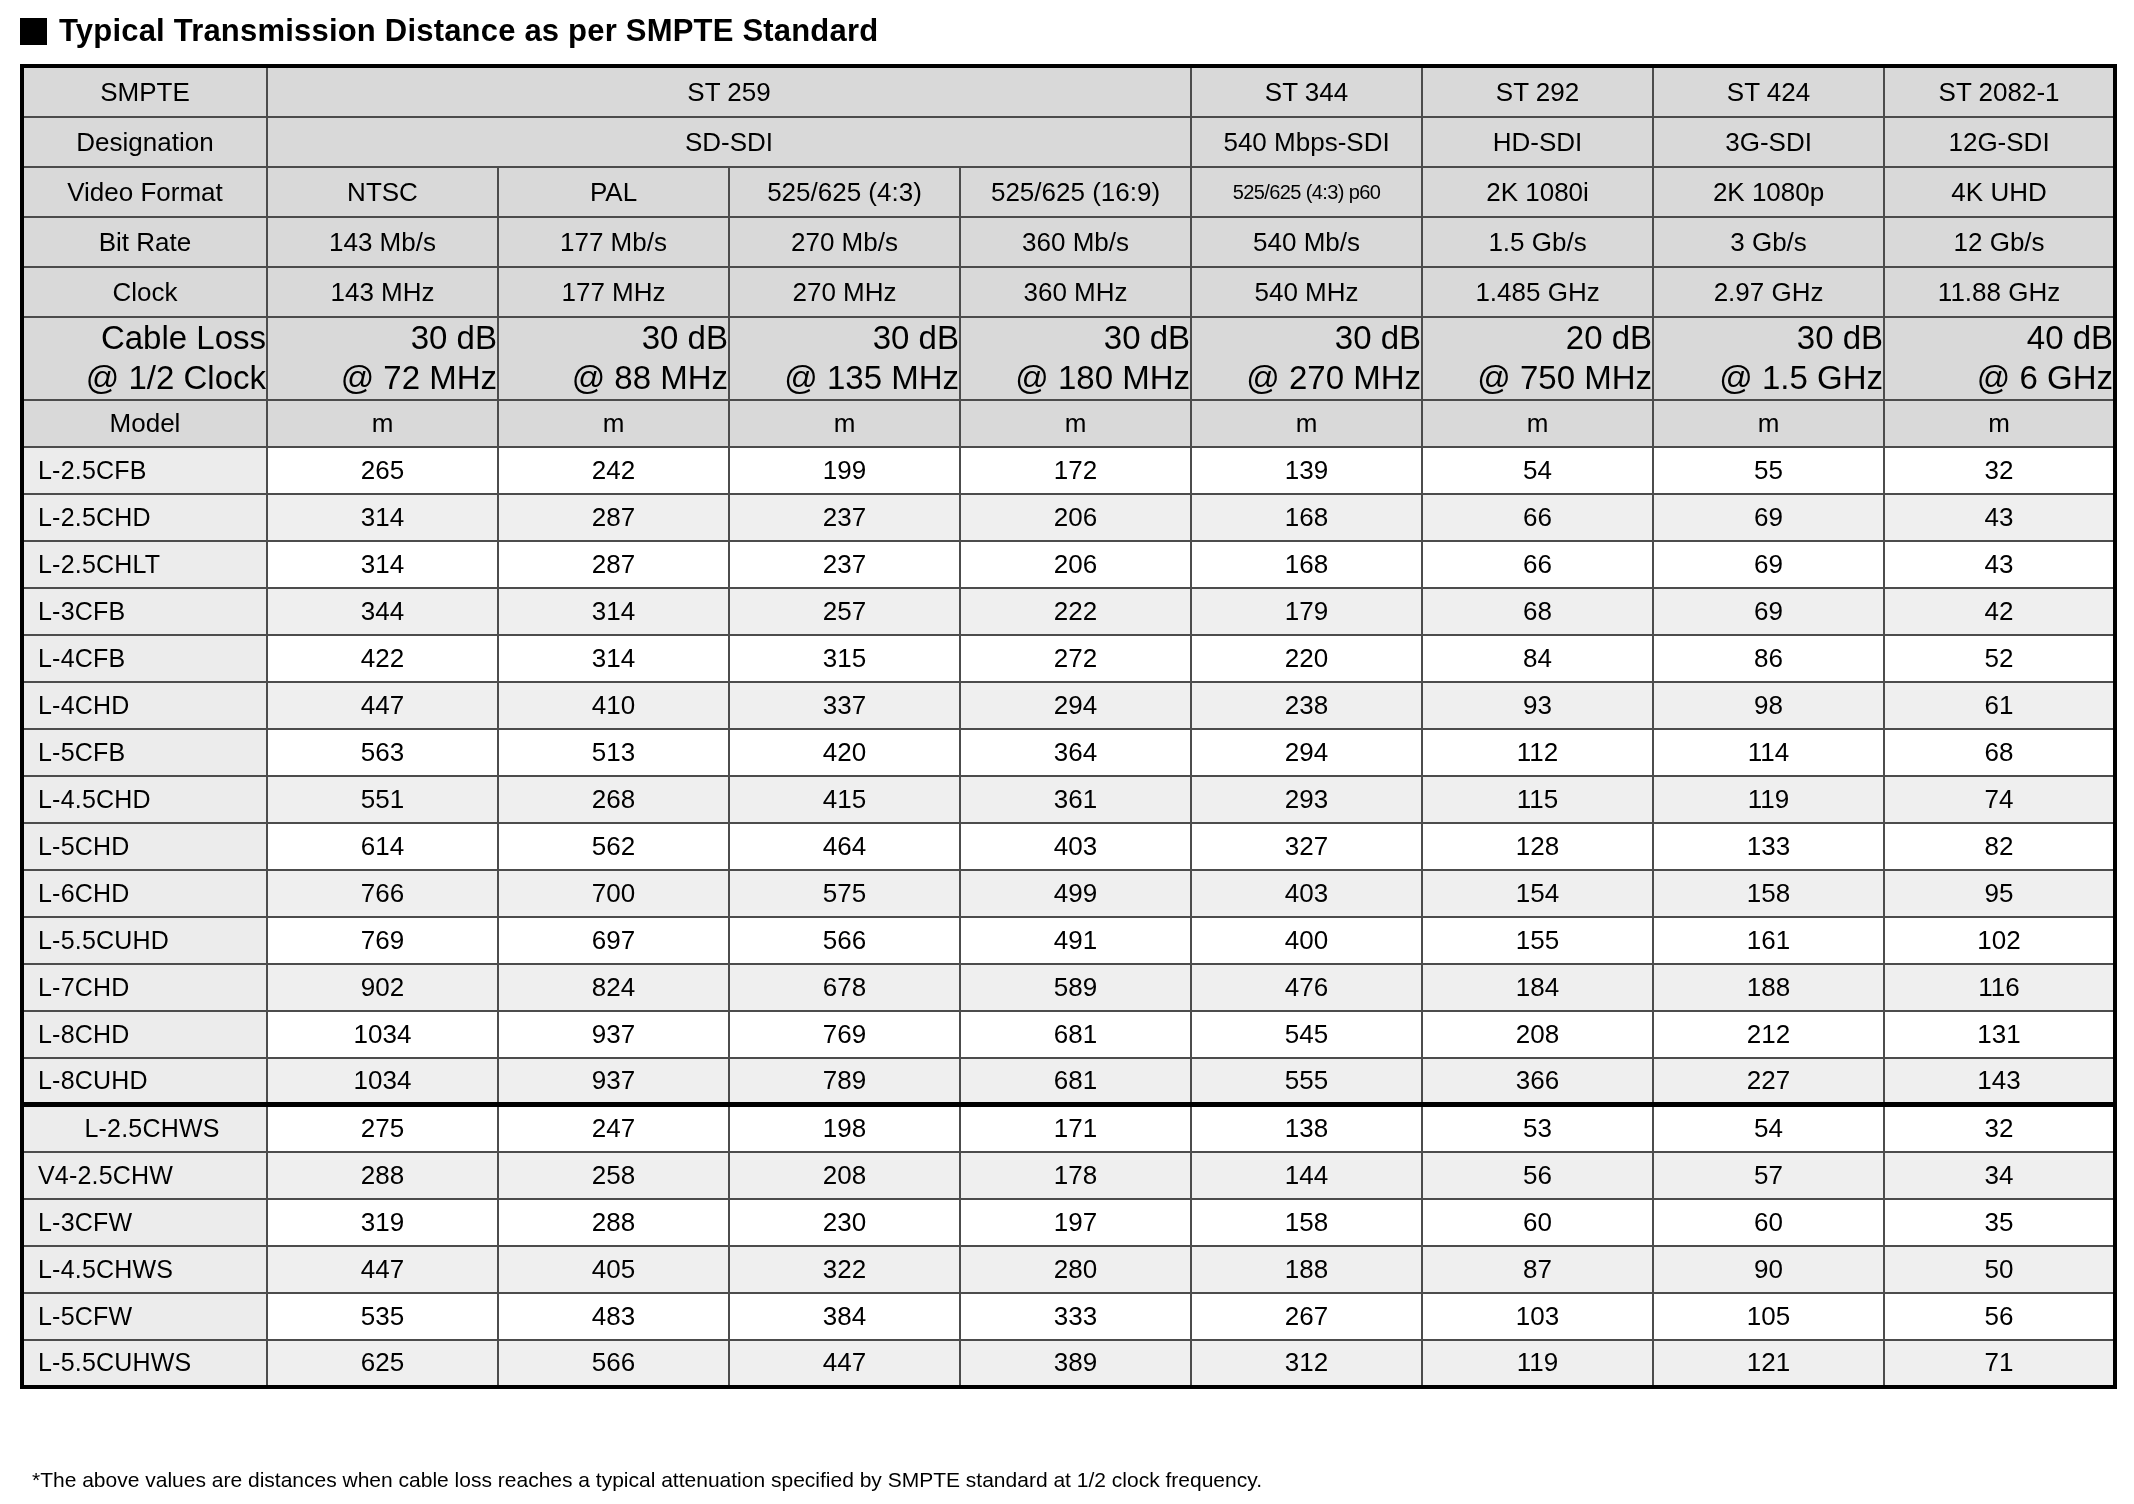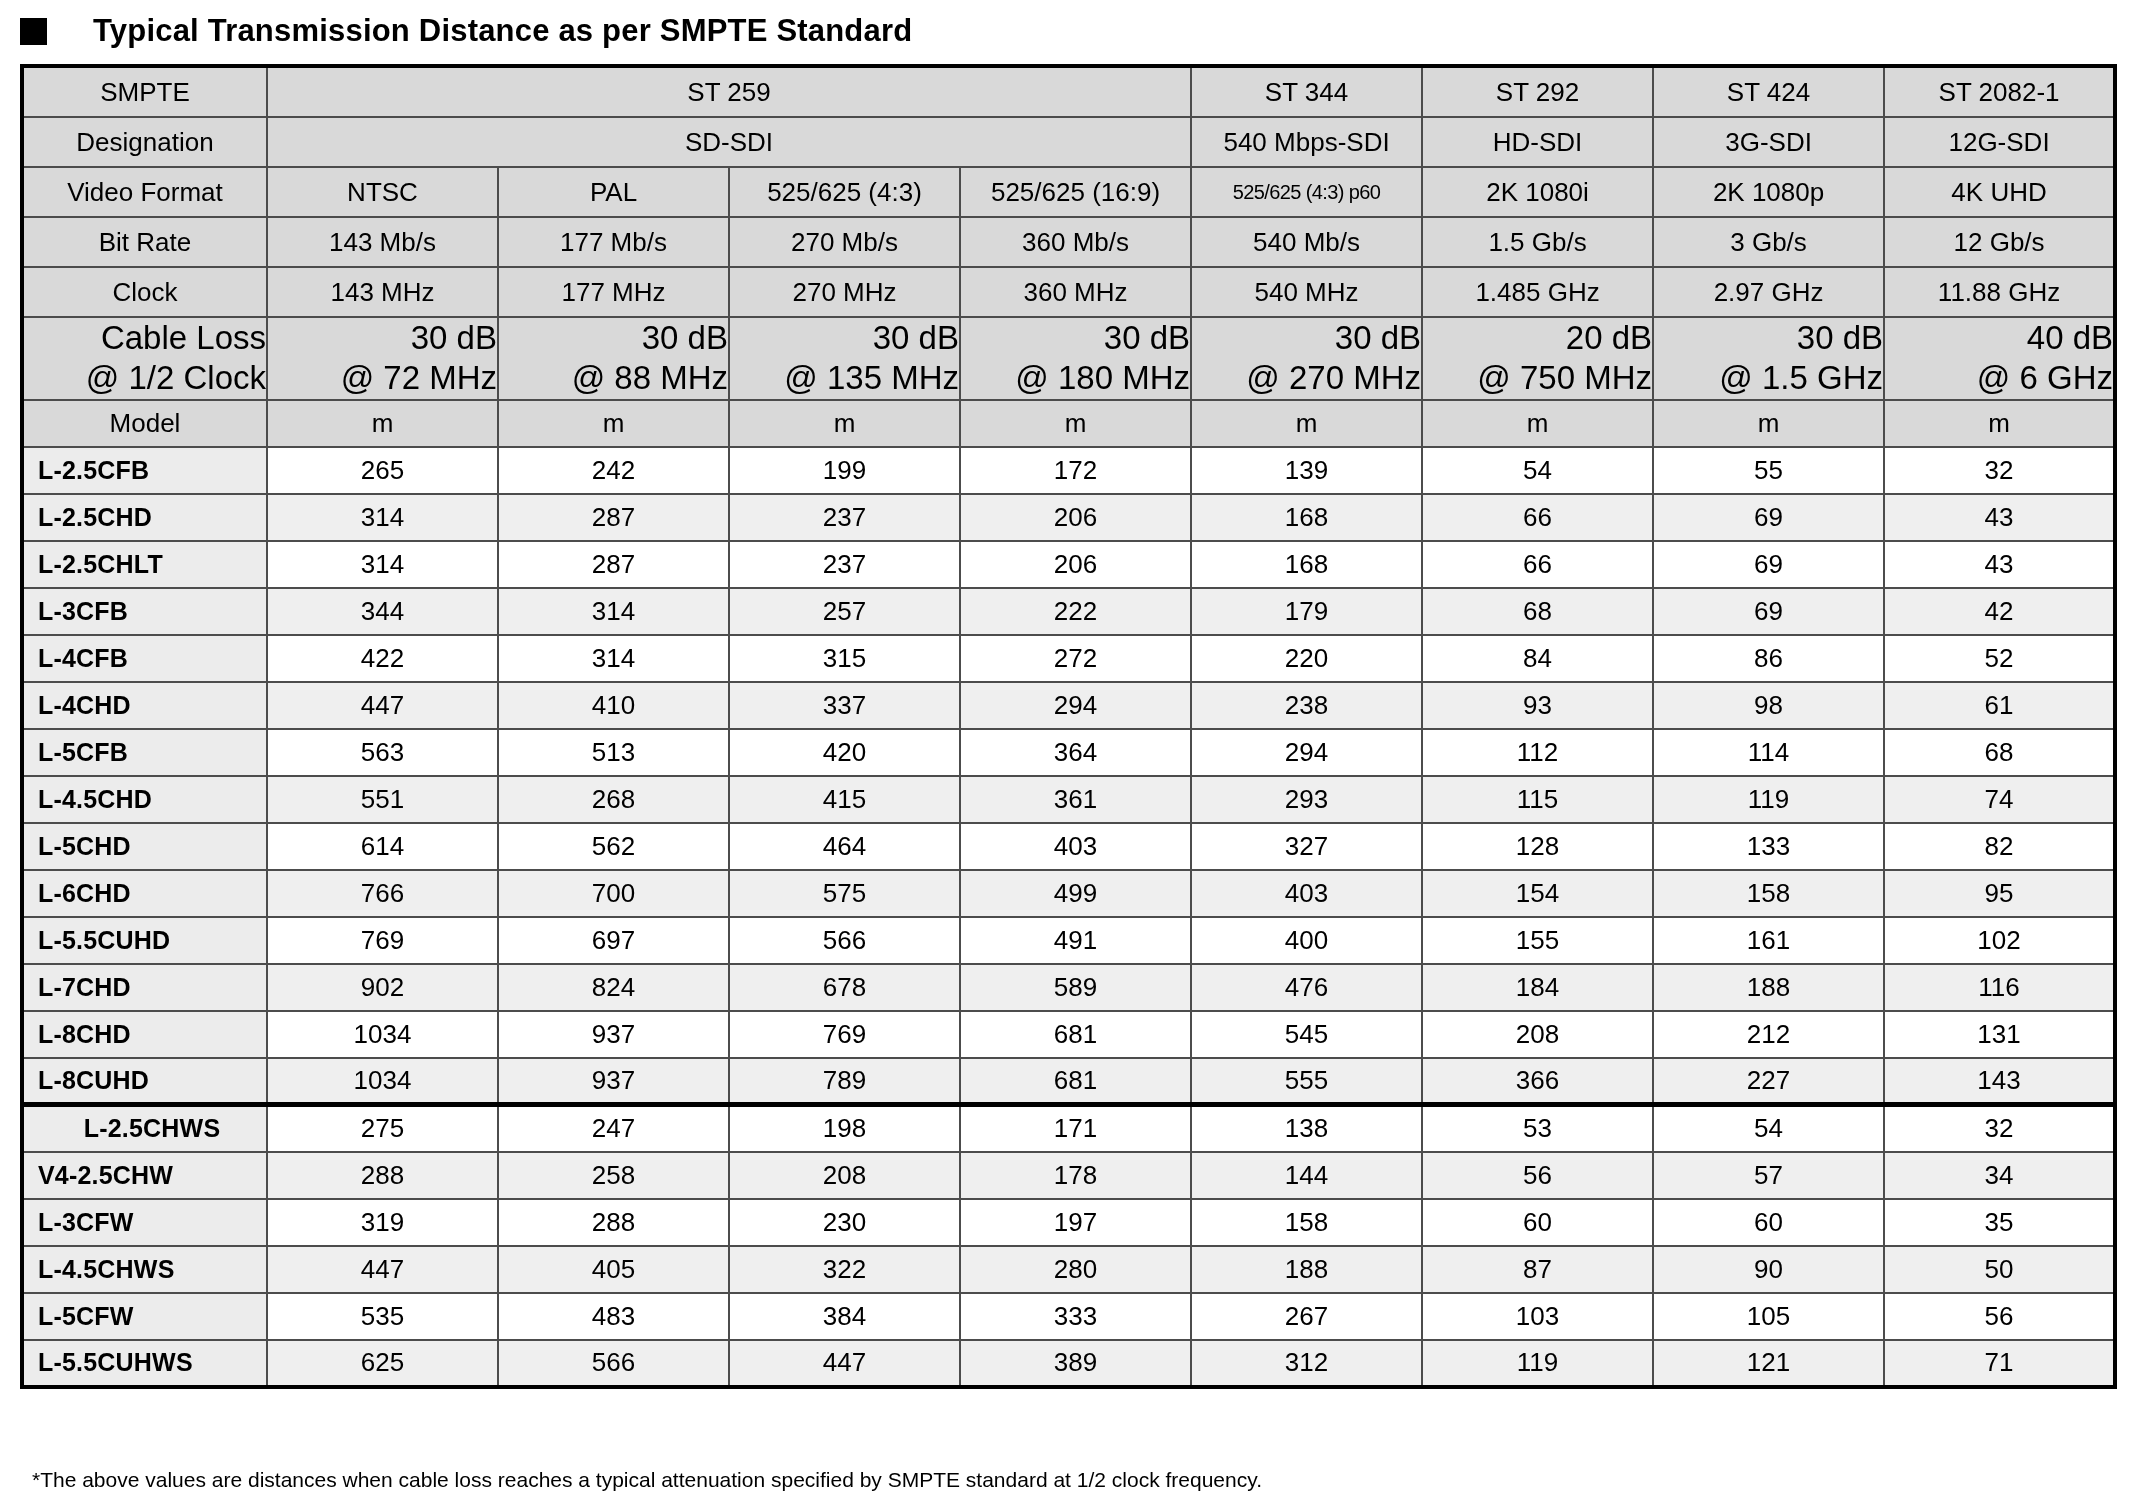--- a/index.html
+++ b/index.html
@@ -14,21 +14,20 @@
     width: 2134px;
     height: 1504px;
     background: #ffffff;
     overflow: hidden;
   }
   .title-row {
     display: flex;
     align-items: center;
     margin: 10px 0 12px 20px;
     height: 42px;
-    gap: 34px;
   }
   .title-square {
     display: inline-block;
     width: 27px;
     height: 27px;
     background: #000;
     margin-right: 12px;
     flex: 0 0 auto;
   }
   .title-text {
@@ -55,21 +54,21 @@
   }
   
   thead th { background: #d9d9d9; height: 48px; }
   tr.cable-row th { height: 68px; line-height: 1.22; font-size: 33px; text-align: right; }
   tr.model-row th { height: 45px; }
   th.condensed { font-size: 20px; letter-spacing: -0.6px; }
   
   tbody tr { height: 47px; }
   tbody th.model {
     background: #ececec;
-    font-weight: bold;
+    font-weight: normal;
     text-align: left;
     padding-left: 14px;
     font-size: 25px;
     letter-spacing: 0.2px;
   }
   tbody tr:nth-child(odd) td { background: #ffffff; }
   tbody tr:nth-child(even) td { background: #efefef; }
   tbody tr.group-start th, tbody tr.group-start td { border-top: 5px solid #000; text-align: center; }
   .footnotes {
     margin: 22px 0 0 32px;

